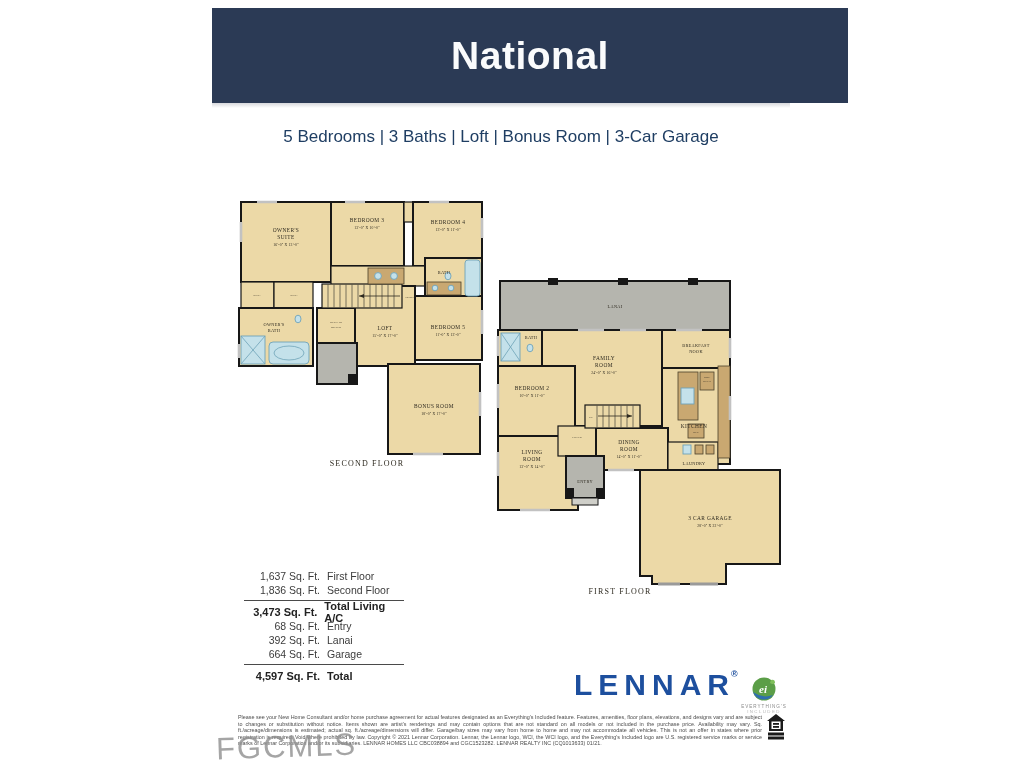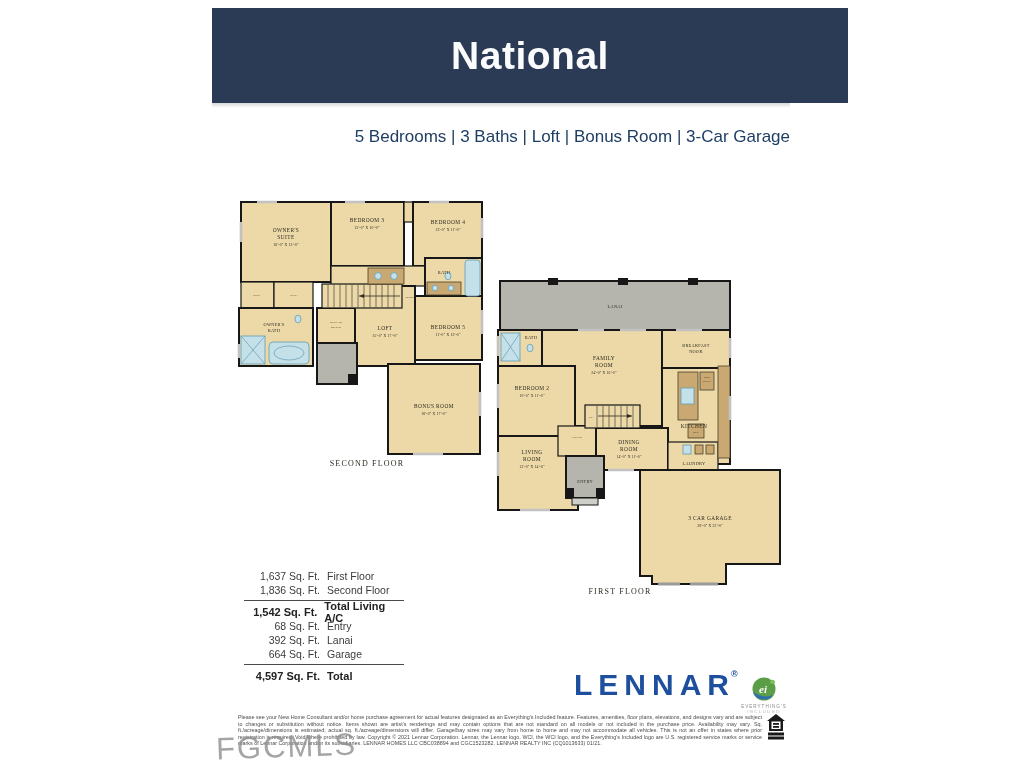--- a/index.html
+++ b/index.html
@@ -4,21 +4,21 @@
 <style>
   html,body{margin:0;padding:0;background:#ffffff;}
   .page{position:relative;width:1024px;height:768px;background:#ffffff;overflow:hidden;
         font-family:"Liberation Sans",sans-serif;}
   
   .header-band{position:absolute;left:212px;top:8px;width:636px;height:95px;background:#2b3a55;
                display:flex;align-items:center;justify-content:center;}
   .header-shadow{position:absolute;left:212px;top:103px;width:578px;height:5px;
                  background:linear-gradient(#d7d8dc,#ffffff);}
   .header-title{color:#fafbfc;font-size:39px;font-weight:700;letter-spacing:.5px;}
-  .subtitle{position:absolute;left:212px;top:127px;width:578px;text-align:right;
+  .subtitle{position:absolute;left:212px;top:127px;width:578px;text-align:center;
             color:#1f3e63;font-size:17px;font-weight:500;}
   
   .plan{position:absolute;}
   .plan text{font-family:"Liberation Serif",serif;fill:#2e2a20;}
   .rname{font-size:5.4px;letter-spacing:.4px;text-anchor:middle;}
   .rdim{font-size:3.7px;letter-spacing:.2px;text-anchor:middle;}
   .rsmall{font-size:4.3px;letter-spacing:.3px;text-anchor:middle;}
   .rtiny{font-size:2.9px;text-anchor:middle;}
   .caption{font-size:8px;letter-spacing:1.2px;text-anchor:middle;fill:#262626;}
   .room{fill:#ecd9a7;stroke:#171717;stroke-width:2;}
@@ -215,21 +215,21 @@
     <div class="row">
       <span class="val">1,637 Sq. Ft.</span>
       <span class="lab">First Floor</span>
     </div>
     <div class="row">
       <span class="val">1,836 Sq. Ft.</span>
       <span class="lab">Second Floor</span>
     </div>
     <div class="rule"></div>
     <div class="row bold">
-      <span class="val">1,542 Sq. Ft.</span>
+      <span class="val">3,473 Sq. Ft.</span>
       <span class="lab">Total Living A/C</span>
     </div>
     <div class="row">
       <span class="val">68 Sq. Ft.</span>
       <span class="lab">Entry</span>
     </div>
     <div class="row">
       <span class="val">392 Sq. Ft.</span>
       <span class="lab">Lanai</span>
     </div>

